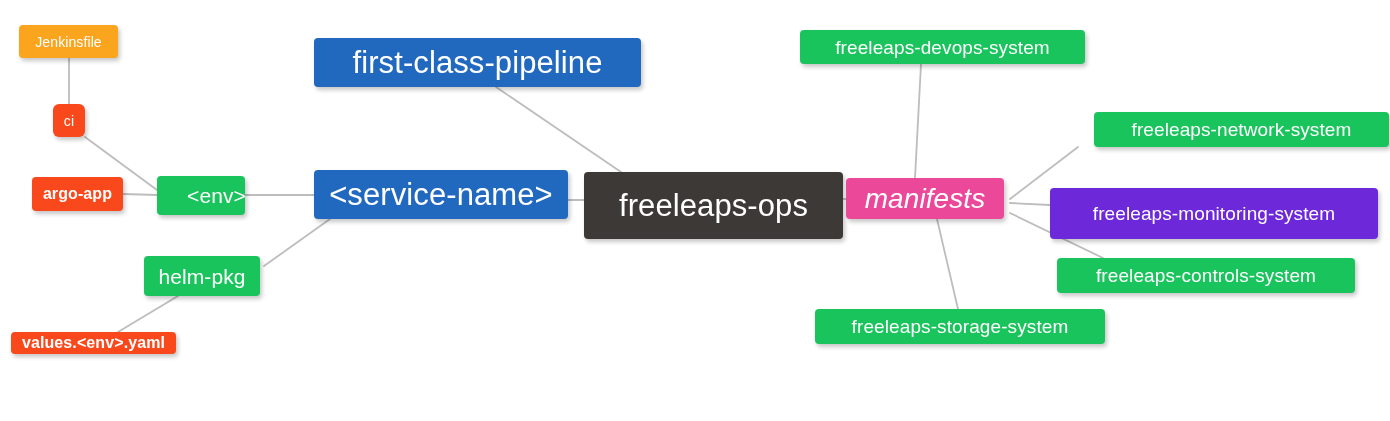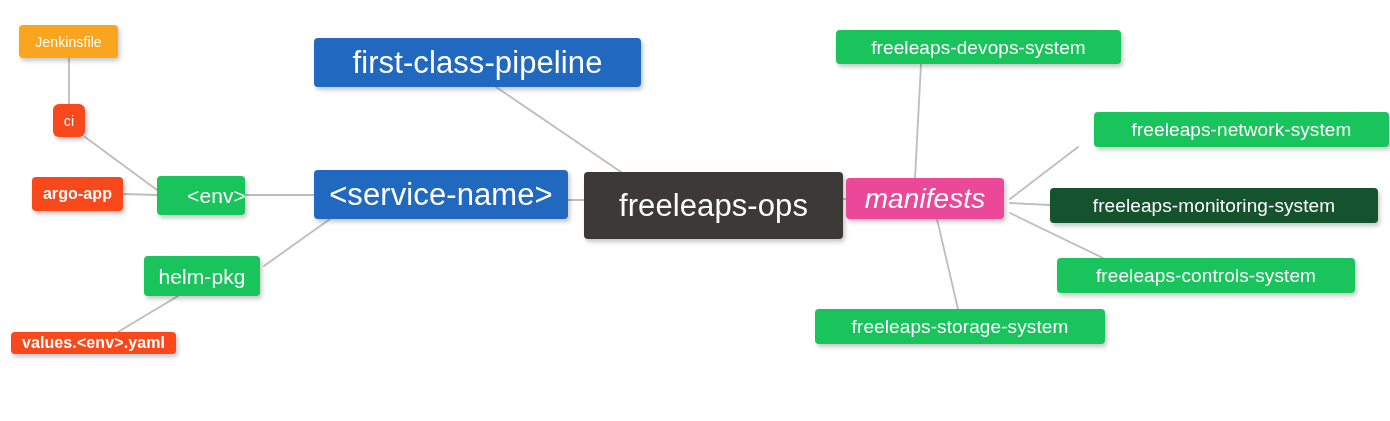--- a/index.html
+++ b/index.html
@@ -93,27 +93,27 @@
       </div>
       <div class="node size-xxl" style="left: 314px; top: 170px; width: 254px; height: 49px; background: rgb(33, 104, 191);">
         <span>&lt;service-name&gt;</span>
       </div>
       <div class="node size-xxl" style="left: 584px; top: 172px; width: 259px; height: 67px; background: rgb(61, 57, 54);">
         <span>freeleaps-ops</span>
       </div>
       <div class="node size-xl" style="left: 846px; top: 178px; width: 158px; height: 41px; background: #ec4899; font-style: italic;">
         <span>manifests</span>
       </div>
-      <div class="node size-s" style="left: 800px; top: 30px; width: 285px; height: 34px; background: rgb(26, 196, 92); margin-left: 36px;">
+      <div class="node size-s" style="left: 800px; top: 30px; width: 285px; height: 34px; background: rgb(26, 196, 92);">
         <span>freeleaps-devops-system</span>
       </div>
       <div class="node size-s" style="left: 1055px; top: 112px; width: 295px; height: 35px; background: rgb(26, 196, 92); margin-left: 39px;">
         <span>freeleaps-network-system</span>
       </div>
-      <div class="node size-s" style="left: 1050px; top: 188px; width: 328px; height: 35px; background: #14532d;">
+      <div class="node size-s" style="left: 1050px; top: 188px; width: 328px; height: 51px; background: #6d28d9;">
         <span>freeleaps-monitoring-system</span>
       </div>
       <div class="node size-s" style="left: 1057px; top: 258px; width: 298px; height: 35px; background: rgb(26, 196, 92);">
         <span>freeleaps-controls-system</span>
       </div>
       <div class="node size-s" style="left: 815px; top: 309px; width: 290px; height: 35px; background: rgb(26, 196, 92);">
         <span>freeleaps-storage-system</span>
       </div>
     </div>
 </div>

